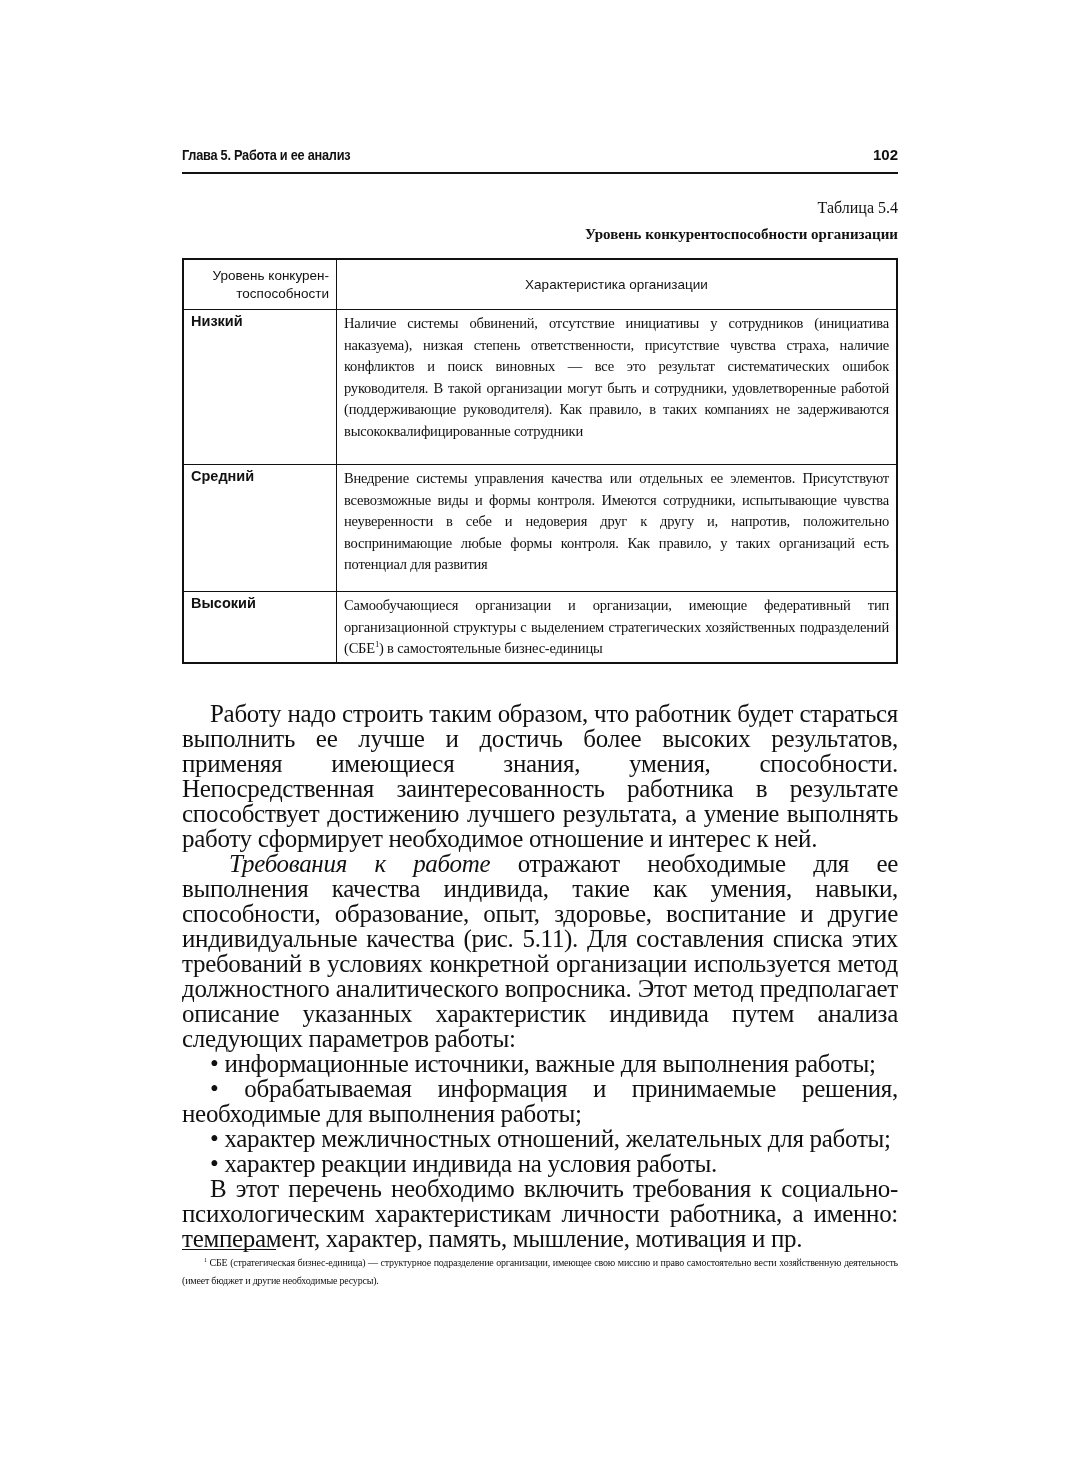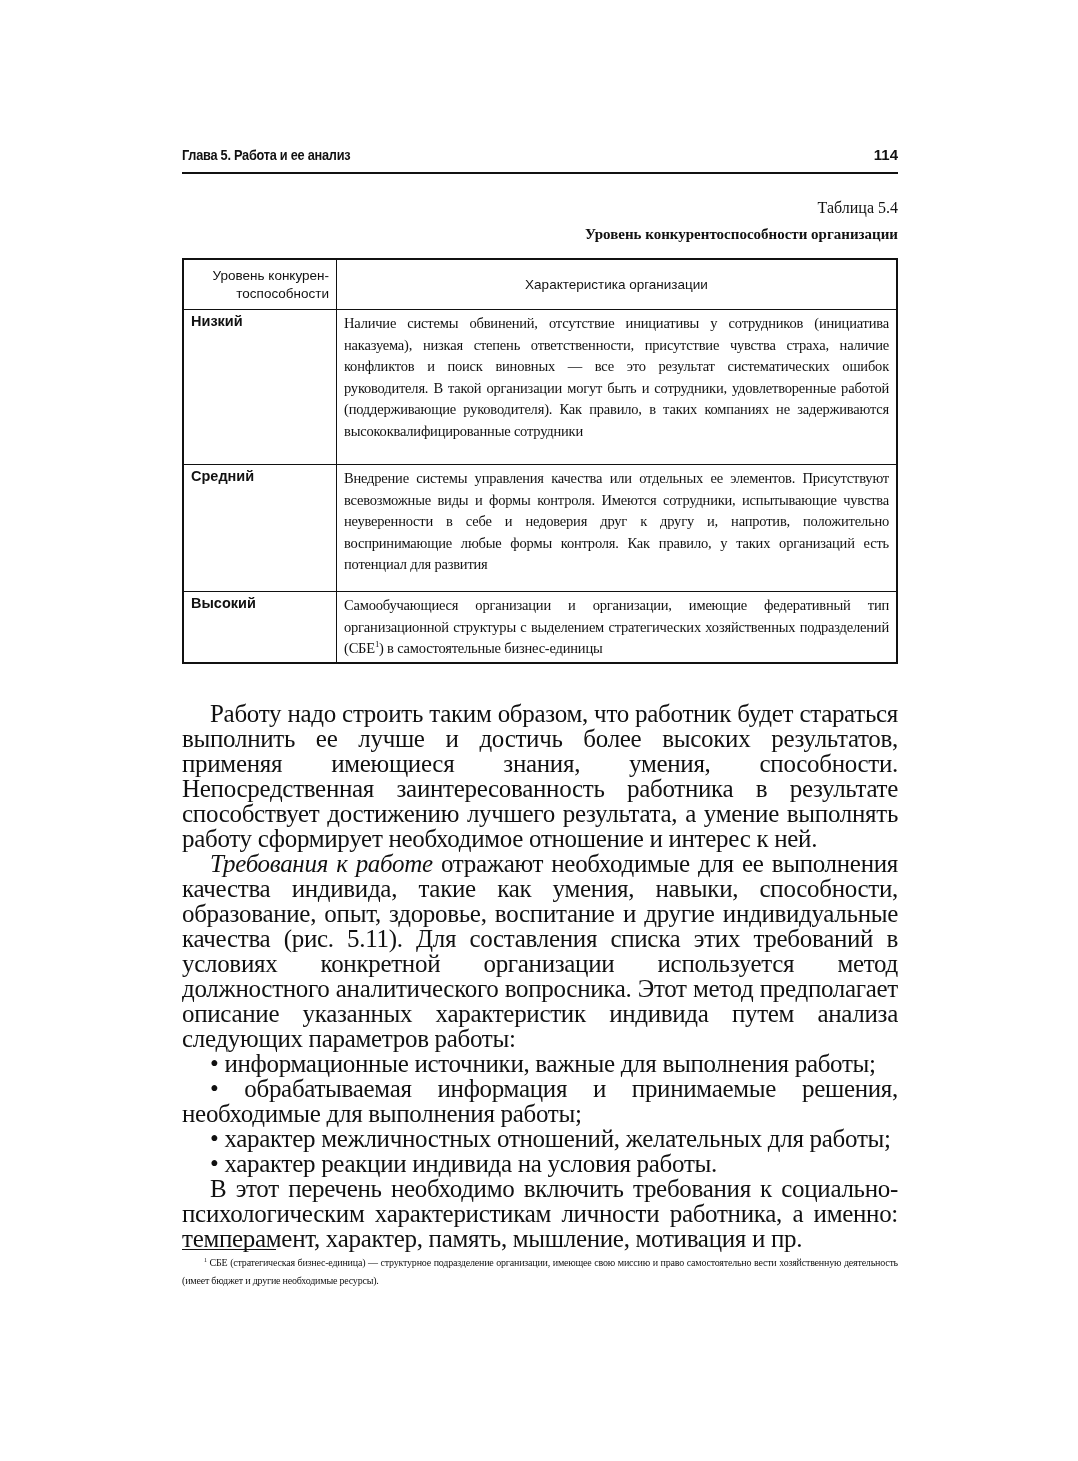--- a/index.html
+++ b/index.html
@@ -45,36 +45,36 @@
   table.main td.desc {
     font-size: 14.5px; line-height: 21.5px; text-align: justify;
     letter-spacing: -0.2px;
   }
   .body-text {
     position: absolute; left: 182px; width: 716px; font-size: 25px; line-height: 25px;
     text-align: justify; letter-spacing: -0.3px;
   }
   .body-text p { margin: 0; text-indent: 28px; }
   .body-text p.bullet { text-indent: 28px; }
-  .body-text em { font-style: italic; }
+  .body-text em { font-style: italic; margin-left: 19px; }
   .footnote-rule {
     position: absolute; left: 182px; top: 1249px; width: 94px; border-top: 1.5px solid #111;
   }
   .footnote {
     position: absolute; left: 182px; top: 1254px; width: 716px; font-size: 10px;
     line-height: 17.5px; text-align: justify; text-indent: 22px; letter-spacing: -0.2px;
   }
   sup { font-size: 60%; line-height: 0; vertical-align: super; }
 </style>
 </head>
 <body>
 
 <div class="running-head">
   <span class="chap">Глава 5. Работа и ее анализ</span>
-  <span class="page">114</span>
+  <span class="page">102</span>
 </div>
 
 <div class="table-num">Таблица 5.4</div>
 <div class="table-title">Уровень конкурентоспособности организации</div>
 
 <table class="main">
   <tbody>
       <tr>
     <th style="width:138px;text-align:right;">Уровень конкурен-тоспособности</th>
     <th>Характеристика организации</th>

